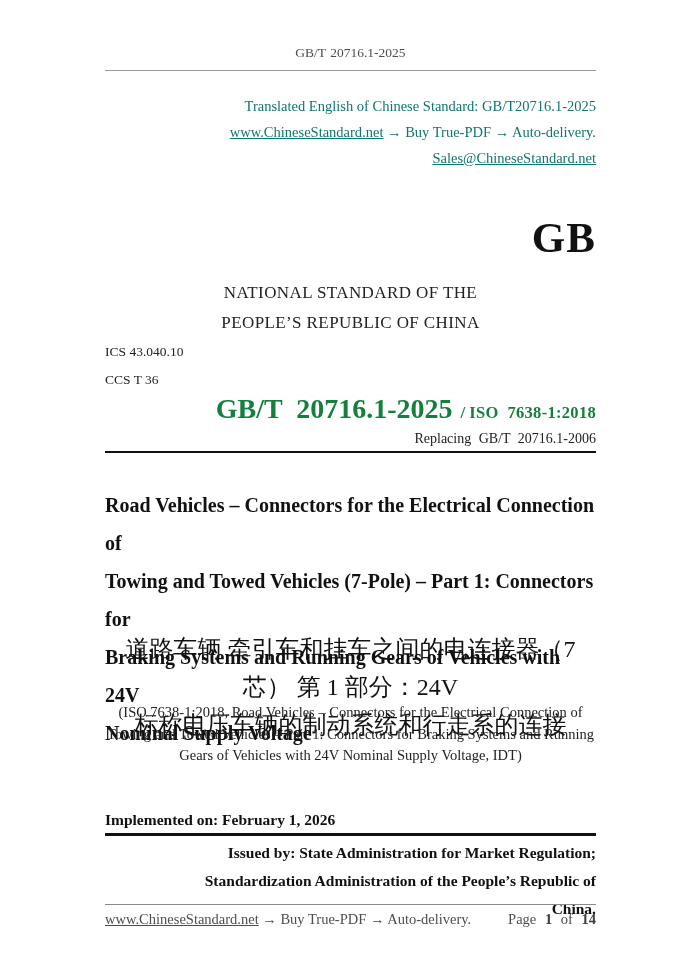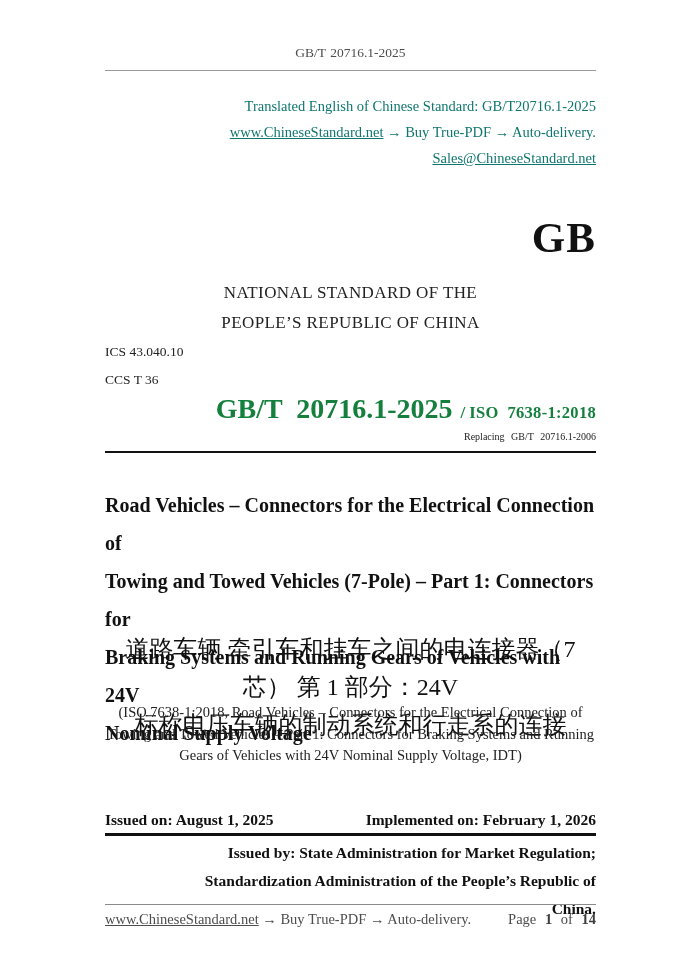--- a/index.html
+++ b/index.html
@@ -73,21 +73,21 @@
     text-align: right;
     white-space: pre;
     color: #15803d;
   }
   .std-no .big  { font-size: 28px; font-weight: bold; }
   .std-no .sep  { font-size: 17px; font-weight: bold; padding: 0 4px 0 8px; }
   .std-no .small{ font-size: 16.5px; font-weight: bold; letter-spacing: 0.3px; }
   .replacing {
     top: 431px;
     text-align: right;
-    font-size: 10px;
+    font-size: 14px;
     word-spacing: 4px;
     color: #222222;
   }
   .rule-std { top: 451px; border-top: 2px solid #111111; }
 
   
   .title-en {
     top: 486px;
     text-align: left;
     font-size: 20px;
@@ -187,21 +187,20 @@
     <div>标称电压车辆的制动系统和行走系的连接</div>
   </div>
 
   <div class="abs iso-note">
     <div>(ISO 7638-1:2018, Road Vehicles – Connectors for the Electrical Connection of</div>
     <div>Towing and Towed Vehicles – Part 1: Connectors for Braking Systems and Running</div>
     <div>Gears of Vehicles with 24V Nominal Supply Voltage, IDT)</div>
   </div>
 
   <div class="abs dates-row">
-    <span>Issued on: August 1, 2025</span>
     <span>Implemented on: February 1, 2026</span>
   </div>
   <div class="abs rule-dates"></div>
 
   <div class="abs issuer">
     <div>Issued by: State Administration for Market Regulation;</div>
     <div class="indent">Standardization Administration of the People’s Republic of China.</div>
   </div>
 
   <div class="abs rule-footer"></div>

